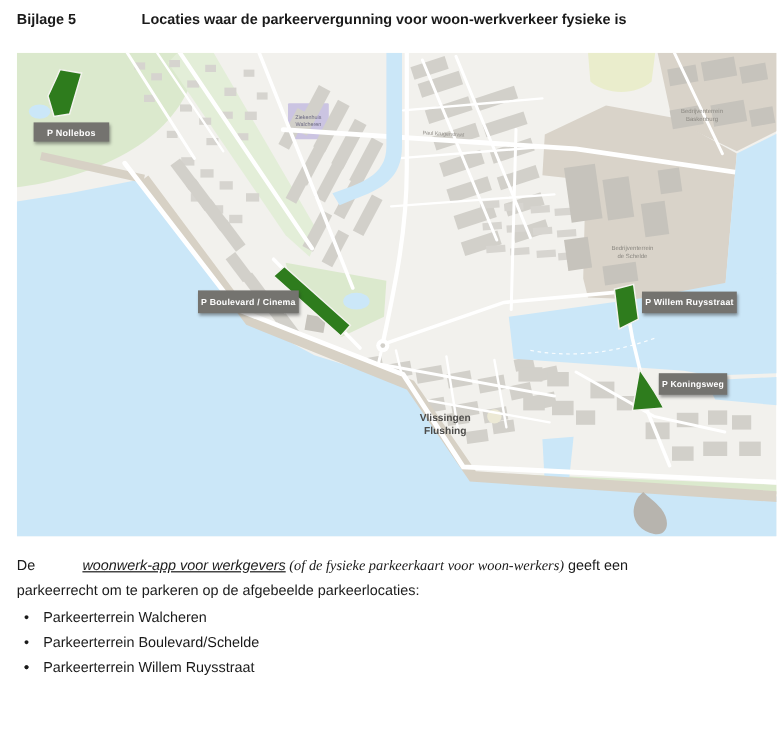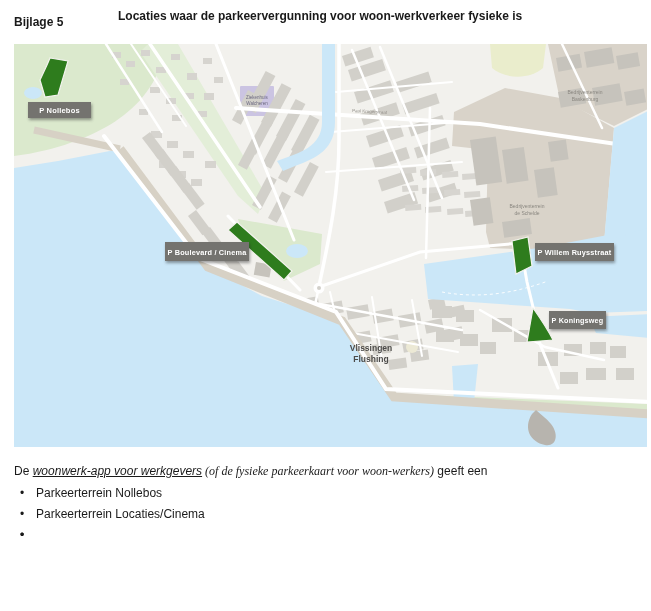--- a/index.html
+++ b/index.html
@@ -1,20 +1,20 @@
 <!DOCTYPE html>
 <html style="--water: #cbe7f8; --land: #f2f1ed; --park: #dbe9cd; --park-light: #e3eed8; --field: #eaedcc; --industrial: #d9d3c9; --building: #d2d0ca; --building-dark: #c6c3bc; --beach: #d7d1c5; --road: #ffffff; --hospital: #cbc4e2; --parking-green: #2e7c1d; --label-background: #74736f;"><head>
 <meta charset="utf-8">
 <style>
   html,body{margin:0;padding:0;background:#fff;}
   #page{position:relative;width:651px;height:611px;background:#ffffff;overflow:hidden;
         font-family:"Liberation Sans", sans-serif;color:#1a1a1a;}
   
   #header{position:absolute;left:14px;top:9px;width:620px;height:18px;font-size:12px;font-weight:bold;}
-  #header .hlabel{position:absolute;left:0;top:6px;}
+  #header .hlabel{position:absolute;left:0;top:0;}
   #header .htitle{position:absolute;left:104px;top:0;}
   
   #map-wrap{position:absolute;left:14px;top:44px;width:633px;height:403px;}
   svg{display:block;}
   .land{fill:var(--land,#f2f1ed);}
   .pk{fill:var(--park,#dbe9cd);}
   .pkl{fill:var(--park-light,#e3eed8);}
   .fld{fill:var(--field,#eaedcc);}
   .ind{fill:var(--industrial,#d9d3c9);}
   .b{fill:var(--building,#d2d0ca);}
@@ -28,21 +28,21 @@
   .plabel-box{fill:var(--label-background,#74736f);}
   .plabel-shadow{filter:drop-shadow(1.5px 2px 1.5px rgba(40,40,40,.45));}
   .plabel-text{fill:#ffffff;font-family:"Liberation Sans",sans-serif;font-weight:bold;font-size:7.5px;letter-spacing:.2px;text-anchor:middle;}
   .area-lbl{fill:#8a8780;font-size:5px;text-anchor:middle;font-family:"Liberation Sans",sans-serif;}
   .hosp-lbl{fill:#6b6880;font-size:4.5px;text-anchor:middle;font-family:"Liberation Sans",sans-serif;}
   .street-lbl{fill:#928f8a;font-size:4.5px;font-family:"Liberation Sans",sans-serif;}
   .city-lbl{fill:#4c4b49;font-size:8.5px;font-weight:bold;text-anchor:middle;font-family:"Liberation Sans",sans-serif;}
   
   #body-text{position:absolute;left:14px;top:461px;width:624px;font-size:12px;line-height:21px;}
   #body-text p{margin:0;}
-  .iu{font-style:italic;text-decoration:underline;}
+  .iu{font-style:italic;text-decoration:underline;margin-left:36px;}
   .it{font-style:italic;font-family:Liberation Serif, serif;}
   #bullet-list{margin-top:1px;}
   .bullet-row{position:relative;padding-left:22px;line-height:21px;}
   .bullet-dot{position:absolute;left:6px;top:0;}
 </style>
 </head>
 <body>
 
 <div id="page">
 
@@ -300,22 +300,22 @@
         </g>
         <g class="plabel-shadow">
           <rect class="plabel-box" x="549" y="311" width="57" height="18"></rect>
           <text class="plabel-text" x="577.5" y="322.5" style="font-size:7.2px">P Koningsweg</text>
         </g>
       </g>
     </svg>
   </div>
 
   <div id="body-text">
-    <p class="intro"><span>De </span><span class="iu">woonwerk-app voor werkgevers</span><span class="it"> (of de fysieke parkeerkaart voor woon-werkers)</span><span> geeft een</span><br></p>
+    <p class="intro"><span>De </span><span class="iu">woonwerk-app voor werkgevers</span><span class="it"> (of de fysieke parkeerkaart voor woon-werkers)</span><span> geeft een</span><br><span>parkeerrecht om te parkeren op de afgebeelde parkeerlocaties:</span></p>
     <div id="bullet-list">
-      <div class="bullet-row"><span class="bullet-dot">•</span><span>Parkeerterrein Nollebos</span></div>
-      <div class="bullet-row"><span class="bullet-dot">•</span><span>Parkeerterrein Locaties/Cinema</span></div>
+      <div class="bullet-row"><span class="bullet-dot">•</span><span>Parkeerterrein Walcheren</span></div>
+      <div class="bullet-row"><span class="bullet-dot">•</span><span>Parkeerterrein Boulevard/Schelde</span></div>
       <div class="bullet-row"><span class="bullet-dot">•</span></div>
-      <div class="bullet-row"><span class="bullet-dot">•</span></div>
+      <div class="bullet-row"><span class="bullet-dot">•</span><span>Parkeerterrein Willem Ruysstraat</span></div>
     </div>
   </div>
 
 </div>
 
 </body></html>

